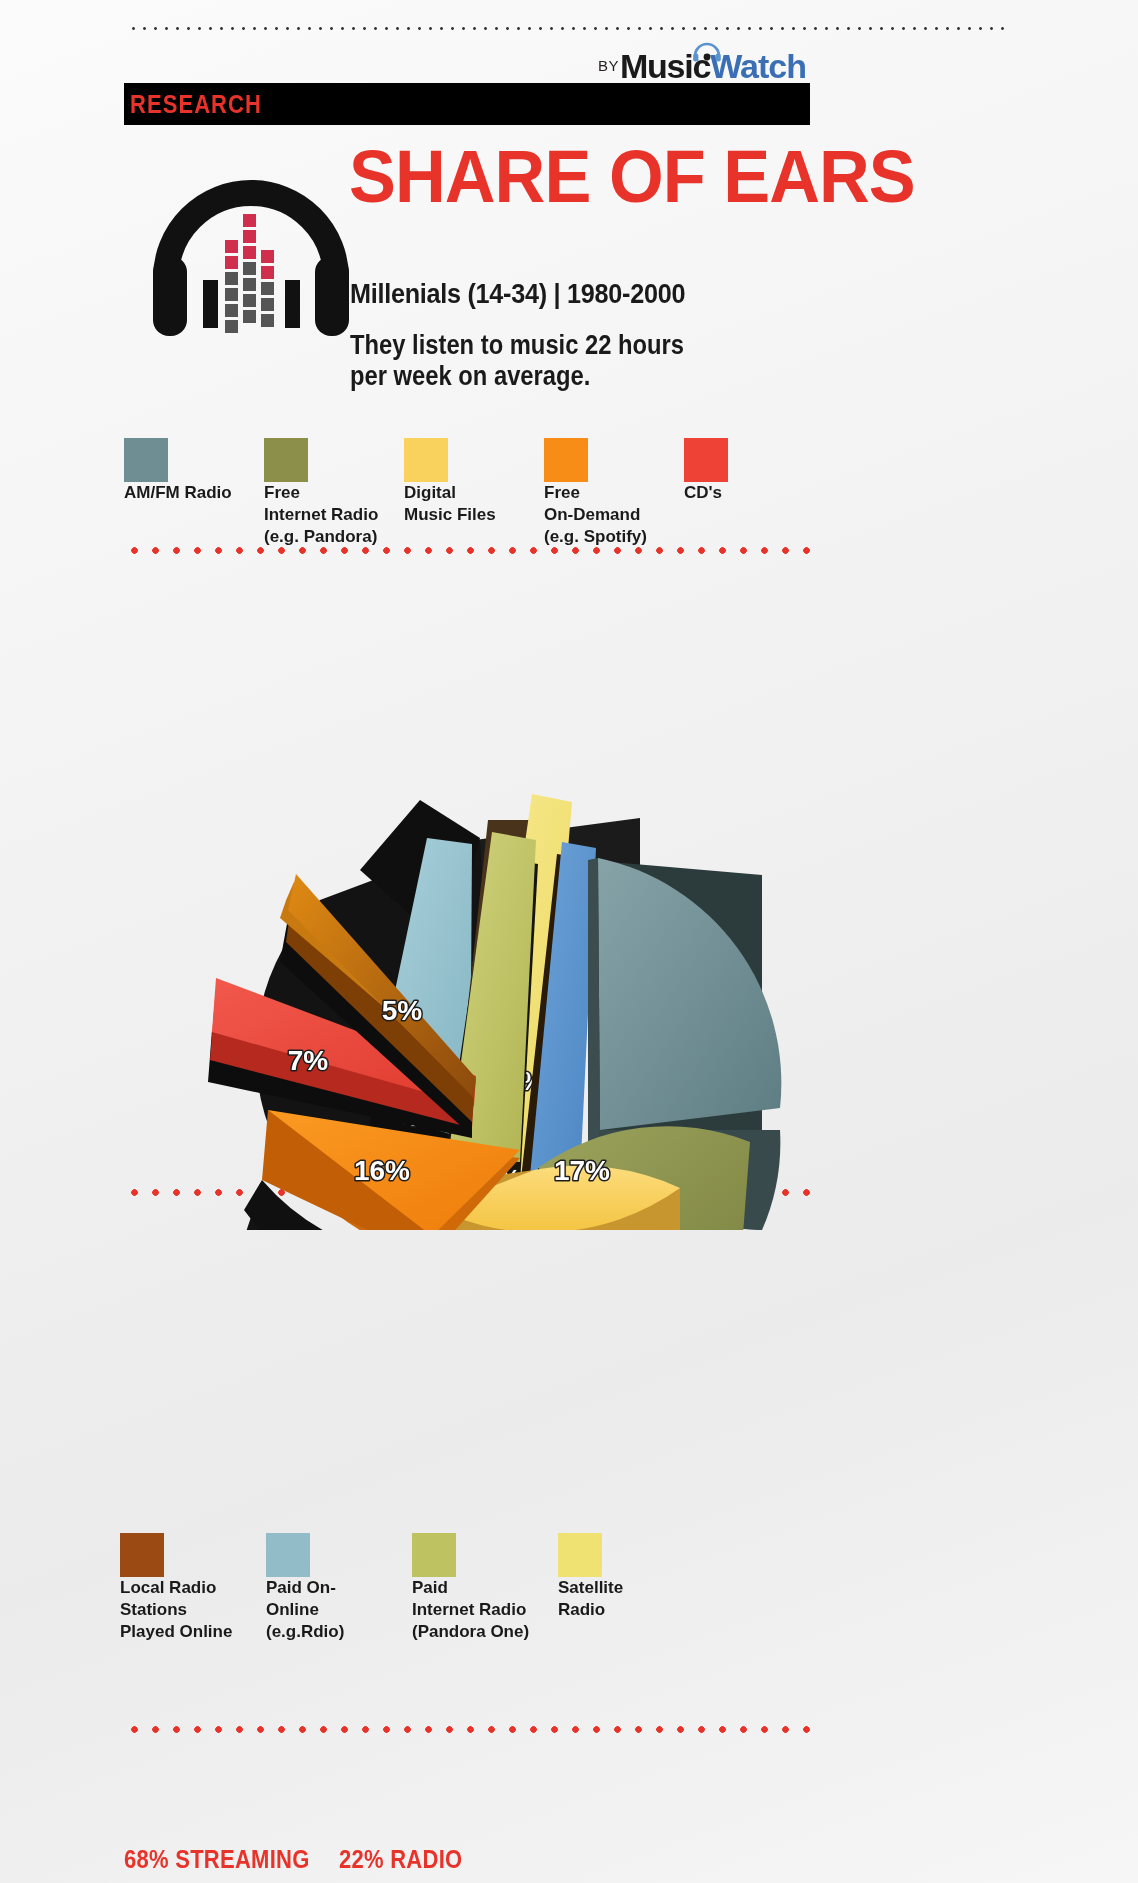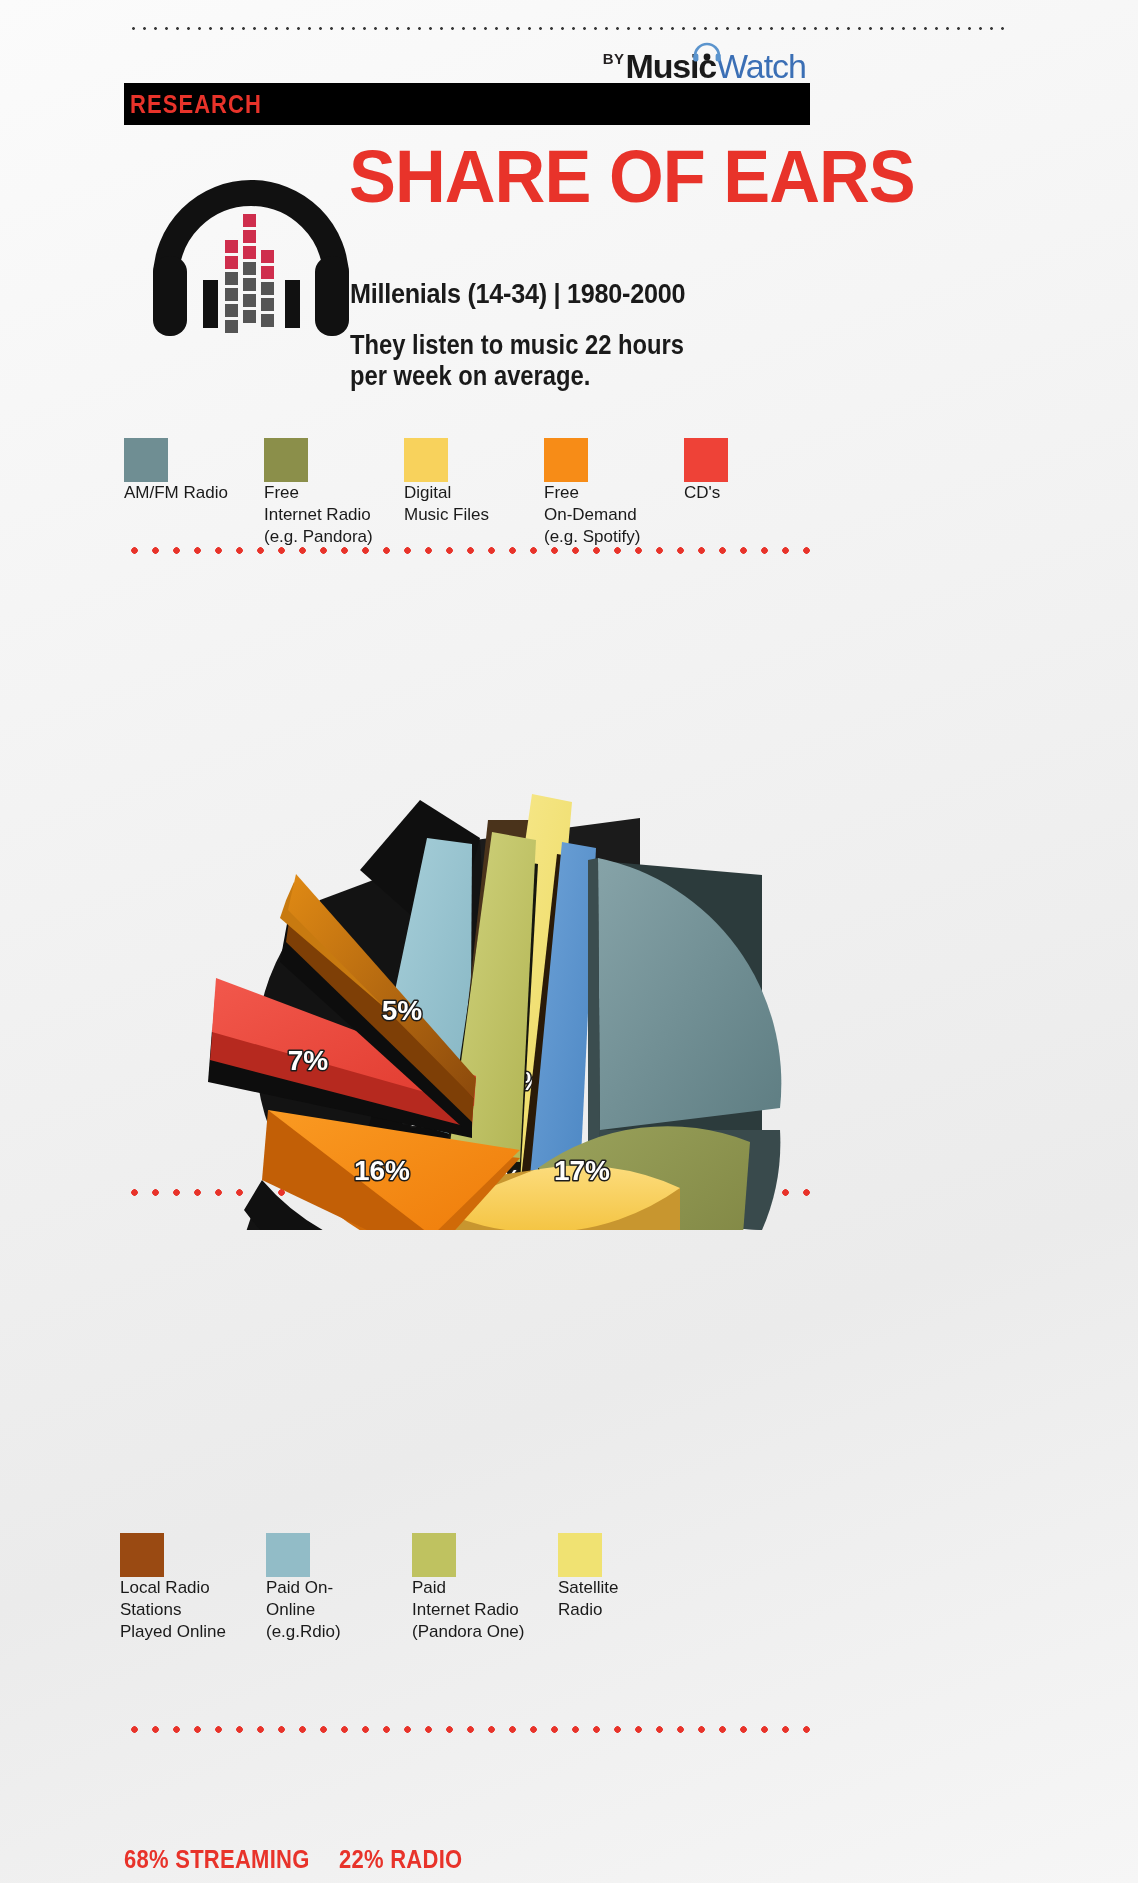--- a/index.html
+++ b/index.html
@@ -29,29 +29,29 @@
   #dots-red-1{left:124px;top:547px;width:686px;}
   #dots-red-2{left:124px;top:1189px;width:686px;}
   #dots-red-3{left:124px;top:1726px;width:686px;}
 
   
   .logo{
     position:absolute;right:332px;top:42px;height:40px;
     display:flex;align-items:flex-end;
   }
   .logo-by{
-    font-size:15px;font-weight:bold;color:#231f20;letter-spacing:.5px;
-    align-self:flex-start;margin-top:8px;margin-right:1px;padding-left:7px;
+    font-size:15px;font-weight:normal;color:#231f20;letter-spacing:.5px;
+    align-self:flex-start;margin-top:15px;margin-right:1px;padding-left:7px;
   }
   .logo-music{
     font-size:34px;font-weight:bold;color:#1a1a1a;letter-spacing:-1.2px;
     line-height:.92;
   }
   .logo-watch{
-    font-size:34px;font-weight:normal;color:#3b6fb5;letter-spacing:-1px;
+    font-size:34px;font-weight:bold;color:#3b6fb5;letter-spacing:-1px;
     line-height:.92;
   }
   .logo-head{
     position:absolute;right:84px;top:-2px;width:30px;height:22px;
   }
 
   
   .research-bar{
     position:absolute;left:124px;top:83px;width:686px;height:42px;background:#000;
   }
@@ -86,21 +86,21 @@
   }
 
   
   .legend{position:absolute;display:flex;}
   #legend-top{left:124px;top:438px;width:700px;}
   #legend-bottom{left:120px;top:1533px;width:700px;}
   .legend-item{width:146px;}
   .legend-swatch{width:44px;height:44px;display:block;}
   .legend-label{
     margin-top:38px;
-    font-size:17px;font-weight:normal;color:#1a1a1a;line-height:1.28;
+    font-size:17px;font-weight:bold;color:#1a1a1a;line-height:1.28;
     font-family:"Liberation Sans Narrow","Liberation Sans",sans-serif;
     transform:scaleX(.9);transform-origin:left top;white-space:pre-line;
   }
 
   
   .pie-wrap{position:absolute;left:120px;top:570px;width:700px;height:660px;}
   .pie-wrap svg{display:block;}
   .pct{
     font-family:"Liberation Sans Narrow","Liberation Sans",sans-serif;
     font-weight:bold;fill:#ffffff;

